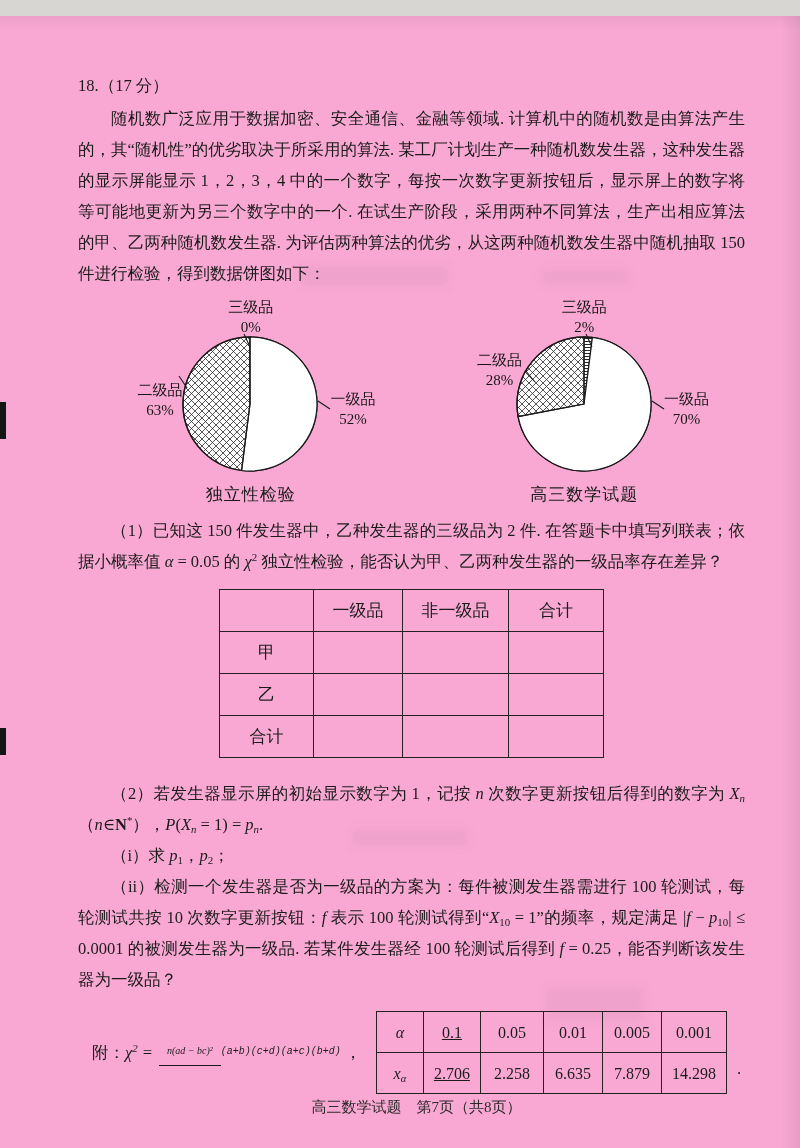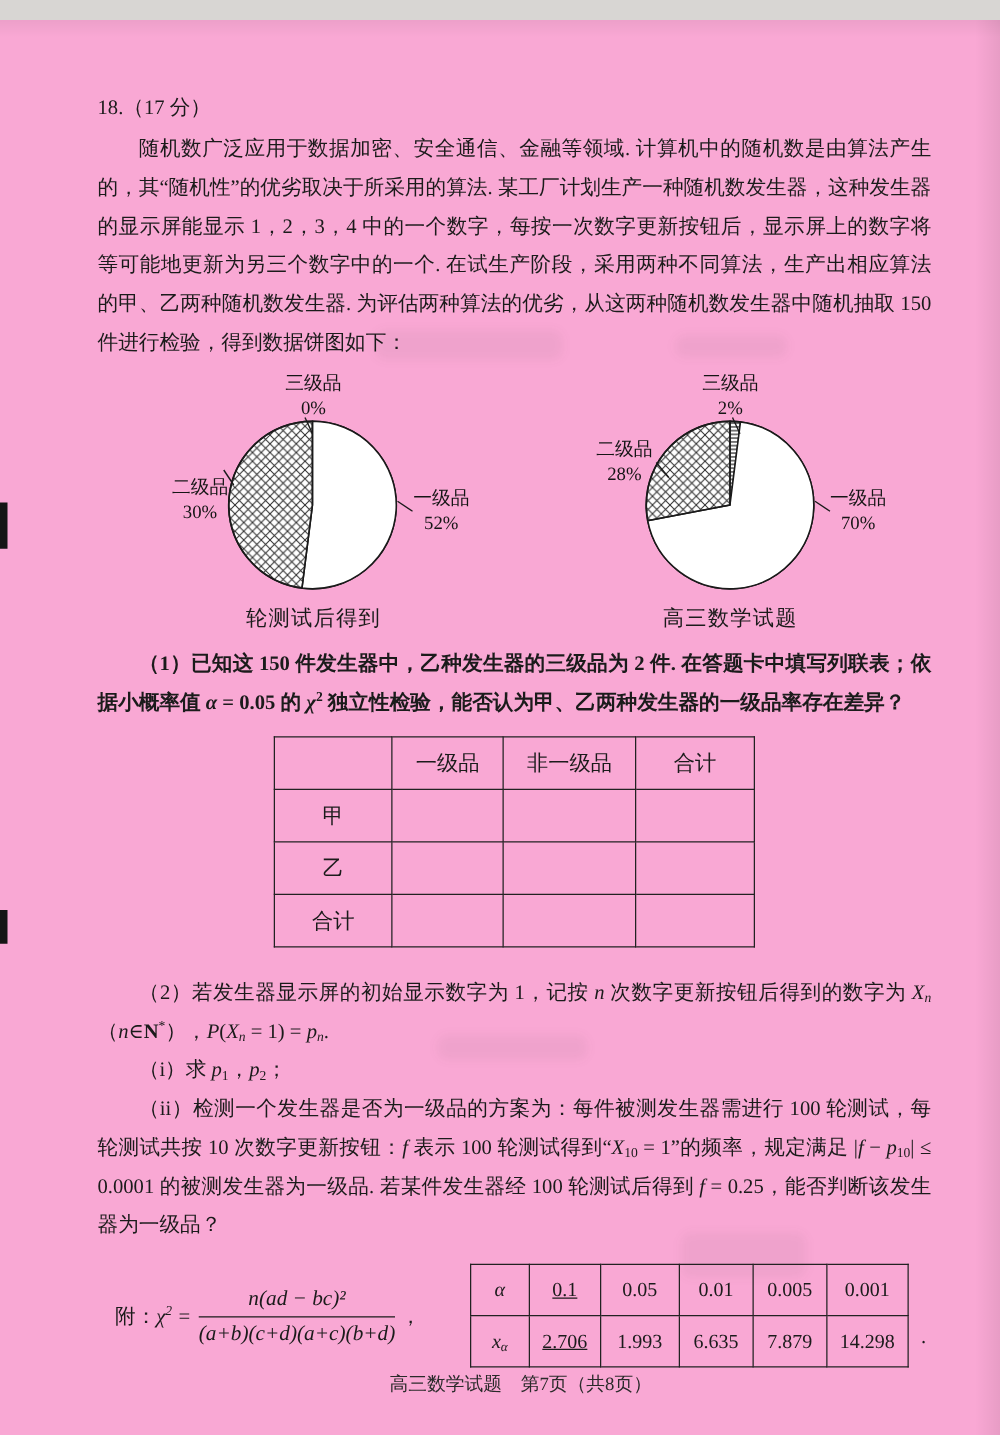--- a/index.html
+++ b/index.html
@@ -33,40 +33,40 @@
   .chart svg{position:absolute;left:0;top:0;}
   .pie-label{position:absolute;font-size:15px;color:#151515;}
   .lbl-line{display:block;text-align:center;}
   .lbl-top{left:0;right:0;top:5px;margin:auto;width:84px;}
   .c1 .lbl-left{left:40px;top:88px;width:60px;}
   .c2 .lbl-left{left:46px;top:58px;width:60px;}
   .lbl-right{left:232px;top:97px;width:62px;}
   .pie-caption{position:absolute;left:0;right:0;bottom:2px;text-align:center;font-size:17px;letter-spacing:1px;}
 
   
-  .q1{margin-top:8px;font-weight:bold;}
+  .q1{margin-top:8px;}
 
   
   table{border-collapse:collapse;}
   .ct{margin:12px auto 0 auto;}
   .ct td{border:1.5px solid #222;text-align:center;vertical-align:middle;font-size:17px;height:41px;padding:0;}
   .ct td.w1{width:93px;}
   .ct td.w2{width:88px;}
   .ct td.w3{width:105px;}
   .ct td.w4{width:94px;}
 
   .q2{margin-top:20px;}
 
   
   .formula-row{display:flex;align-items:center;margin-top:16px;padding-left:14px;}
   .math{font-family:"Liberation Serif","DejaVu Serif",serif;font-style:italic;}
   .math .it{font-style:italic;}
-  .frac{display:inline-flex;flex-direction:column;text-align:center;vertical-align:middle;margin:0 4px 0 6px;font-size:17px;line-height:22px;}
+  .frac{display:inline-flex;text-align:center;vertical-align:middle;margin:0 4px 0 6px;font-size:10px;line-height:22px;}
   .frac .num{border-bottom:1.4px solid #1a1a1a;padding:1px 8px 3px 8px;}
-  .frac .den{padding-top:2px;}
+  .frac .den{padding-top:2px;font-family:Liberation Mono, monospace;}
   .crit-wrap{margin-left:auto;margin-right:8px;}
   .crit td{border:1.3px solid #222;text-align:center;vertical-align:middle;font-size:16px;height:40px;padding:0;}
   .crit td.cw0{width:46px;}
   .crit td.cw1{width:56px;text-decoration:underline;}
   .crit td.cw2{width:62px;}
   .crit td.cw3{width:58px;}
   .crit td.cw4{width:58px;}
   .crit td.cw5{width:64px;}
   .crit .mathcell{font-style:italic;}
   .f-period{align-self:flex-end;margin:0 4px 10px 2px;}
@@ -122,27 +122,27 @@
           <path d="M154 42 L160 55" stroke="#1a1a1a" stroke-width="1.1"></path>
           <path d="M89 84 L97 96" stroke="#1a1a1a" stroke-width="1.1"></path>
           <path d="M228 109 L240 117" stroke="#1a1a1a" stroke-width="1.1"></path>
         </svg>
         <div class="pie-label lbl-top">
           <span class="lbl-line">三级品</span>
           <span class="lbl-line">0%</span>
         </div>
         <div class="pie-label lbl-left">
           <span class="lbl-line">二级品</span>
-          <span class="lbl-line">30%</span>
+          <span class="lbl-line">63%</span>
         </div>
         <div class="pie-label lbl-right">
           <span class="lbl-line">一级品</span>
           <span class="lbl-line">52%</span>
         </div>
-        <div class="pie-caption">轮测试后得到</div>
+        <div class="pie-caption">独立性检验</div>
       </div>
 
       <div class="chart c2">
         <svg width="330" height="215" viewBox="0 0 330 215">
           <circle cx="160" cy="112" r="67" fill="#ffffff" stroke="#1a1a1a" stroke-width="1.4"></circle>
           <g>
               <path d="M 160 112 L 160 45 A 67 67 0 0 1 168.3973266488084 45.528315011929976 Z" fill="url(#pat-stripe)" stroke="#1a1a1a" stroke-width="1.2"></path>
               <path d="M 160 112 L 168.3973266488084 45.528315011929976 A 67 67 0 1 1 94.18675420117788 124.55454807724361 Z" fill="#ffffff" stroke="#1a1a1a" stroke-width="1.2"></path>
               <path d="M 160 112 L 94.18675420117788 124.55454807724361 A 67 67 0 0 1 159.99999999999997 45 Z" fill="url(#pat-cross)" stroke="#1a1a1a" stroke-width="1.2"></path>
             </g>
@@ -218,21 +218,21 @@
             <td class="cw0 mathcell">α</td>
             <td class="cw1">0.1</td>
             <td class="cw2">0.05</td>
             <td class="cw3">0.01</td>
             <td class="cw4">0.005</td>
             <td class="cw5">0.001</td>
           </tr>
           <tr>
             <td class="cw0 mathcell"><span class="it">x</span><sub class="it">α</sub></td>
             <td class="cw1">2.706</td>
-            <td class="cw2">1.993</td>
+            <td class="cw2">2.258</td>
             <td class="cw3">6.635</td>
             <td class="cw4">7.879</td>
             <td class="cw5">14.298</td>
           </tr>
         </tbody>
           </table>
       </div>
       <span class="f-period">.</span>
     </div>
 

